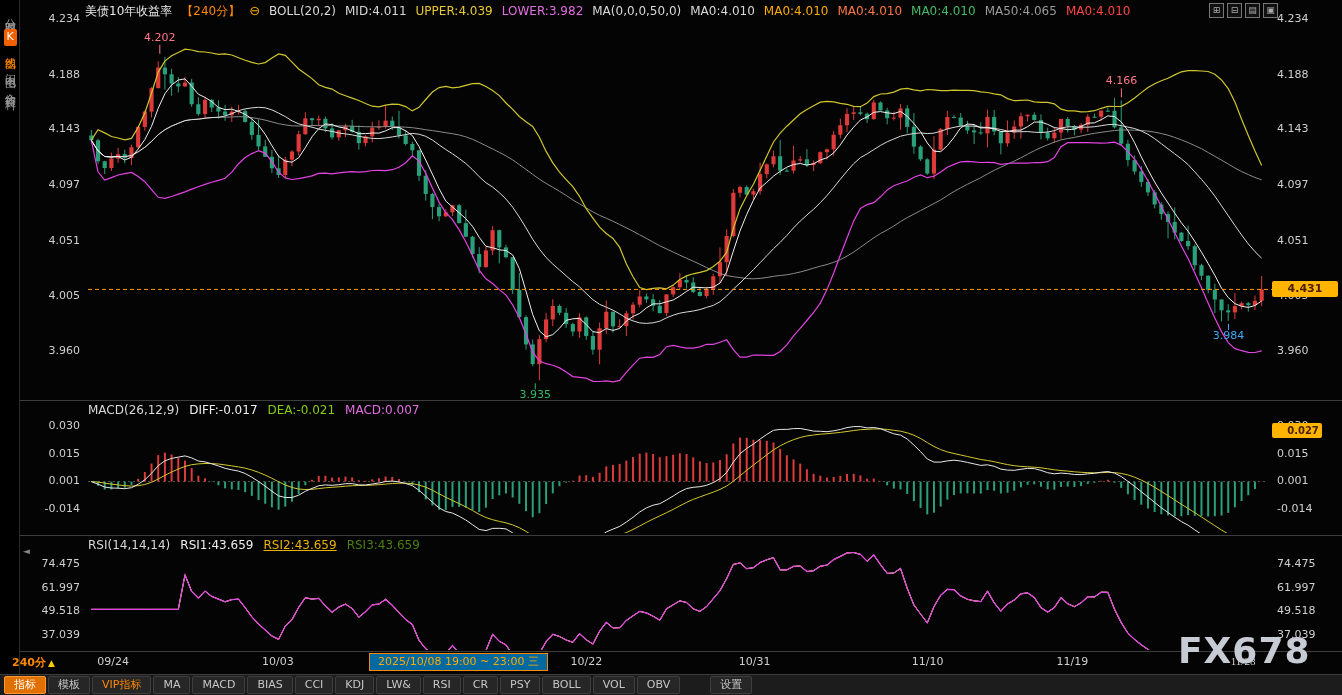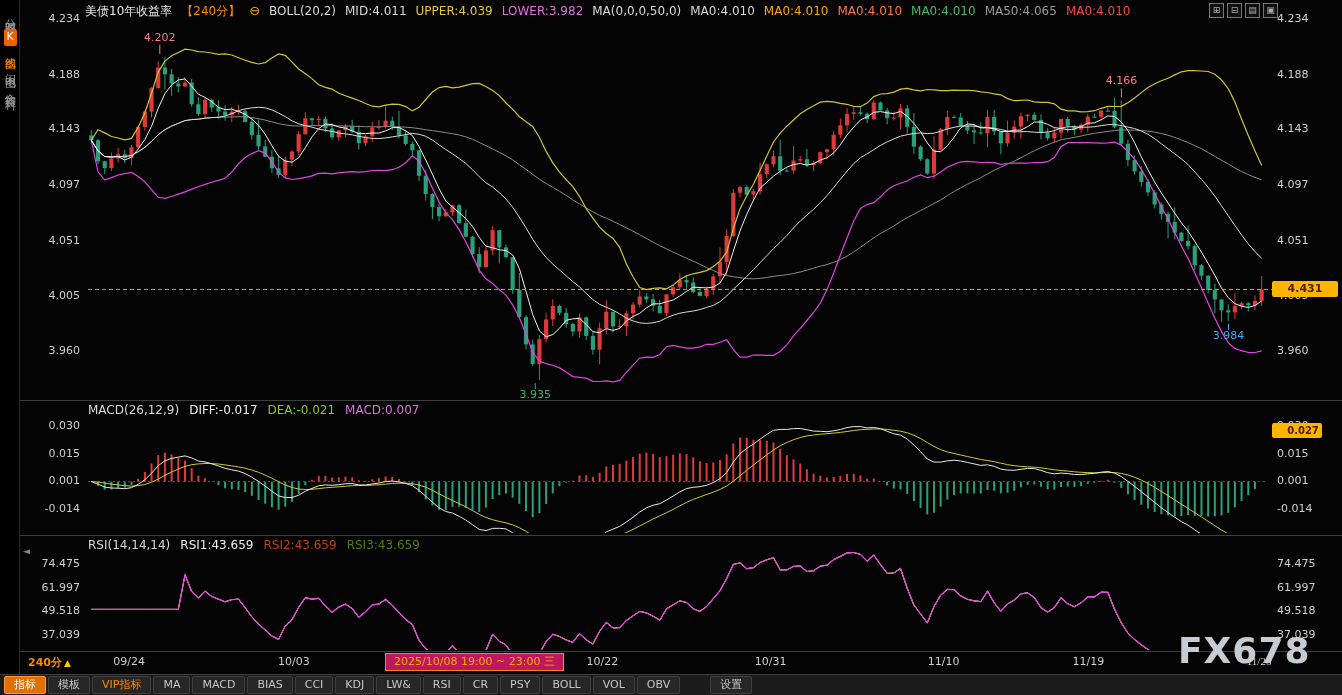--- a/index.html
+++ b/index.html
@@ -22,26 +22,26 @@
   .win-icon{width:15px;height:15px;border:1px solid #777;color:#aaa;font-size:9px;line-height:13px;
             text-align:center;background:#101010;cursor:pointer}
   .divider{position:absolute;left:20px;width:1322px;height:1px;background:#3d3d3d;z-index:2}
   .panel-header{position:absolute;left:88px;font-size:12px;white-space:nowrap;z-index:3}
   .panel-header .seg{margin-right:10px}
   .collapse{position:absolute;left:23px;top:546px;font-size:9px;color:#888;z-index:3;cursor:pointer}
   .price-tag{position:absolute;left:1272px;width:66px;height:16px;background:#ffb400;color:#4a2000;
              font-size:11px;font-weight:bold;text-align:center;line-height:16px;border-radius:2px;z-index:4}
   .macd-tag{position:absolute;left:1272px;width:50px;height:15px;background:#ffb400;color:#4a2000;
             font-size:10px;font-weight:bold;text-align:center;line-height:15px;border-radius:2px;z-index:4}
-  .timeaxis{position:absolute;left:20px;top:652px;width:1322px;height:21px;font-size:11px;color:#cfcfcf;z-index:3}
+  .timeaxis{position:absolute;left:4px;top:652px;width:1322px;height:21px;font-size:11px;color:#cfcfcf;z-index:3}
   .timeaxis .period{position:absolute;left:8px;top:3px;color:#ff8800;font-weight:bold;cursor:pointer}
   .timeaxis .arrow{color:#ffcc00;margin-left:2px;font-size:9px}
   .date-label{position:absolute;top:3px;transform:translateX(-50%)}
   .timeaxis .highlight{position:absolute;left:365px;top:1px;height:18px;line-height:16px;
-            border:1px solid #ff8800;color:#ffaa00;background:#be185d;padding:0 8px}
+            border:1px solid #ff8800;color:#ffaa00;background:#0369a1;padding:0 8px}
   .toolbar{position:absolute;left:0;top:674px;width:1342px;height:21px;background:#1c1c1c;
            border-top:1px solid #3d3d3d;display:flex;align-items:center;padding-left:4px;gap:2px;
            font-size:11px;z-index:3}
   .tool-item{padding:1px 9px;background:#262626;border:1px solid #3e3e3e;color:#c6c6c6;
              border-radius:2px;cursor:pointer;line-height:14px;white-space:nowrap}
   .tool-item.active{background:#e07000;border-color:#ff9933;color:#fff}
   .tool-item.vip{color:#ff8800}
   .tool-item.gap{margin-left:28px}
   .watermark{position:absolute;left:1178px;top:630px;font-size:36px;font-weight:bold;color:#c7cbd3;
              letter-spacing:1px;z-index:5}
@@ -661,21 +661,21 @@
         <span class="win-icon">▤</span>
         <span class="win-icon">▣</span>
       </div>
   </div>
 
   <div class="divider" style="top:400px"></div>
   <div class="divider" style="top:535px"></div>
   <div class="divider" style="top:651px"></div>
 
   <div class="panel-header" id="macd-header" style="top:403px"><span class="seg" style="color: rgb(216, 216, 216);">MACD(26,12,9)</span><span class="seg" style="color: rgb(238, 238, 238);">DIFF:-0.017</span><span class="seg" style="color: #84cc16;">DEA:-0.021</span><span class="seg" style="color: rgb(227, 110, 227);">MACD:0.007</span></div>
-  <div class="panel-header" id="rsi-header" style="top:538px"><span class="seg" style="color: rgb(216, 216, 216);">RSI(14,14,14)</span><span class="seg" style="color: rgb(238, 238, 238);">RSI1:43.659</span><span class="seg" style="color: #c2410c;">RSI2:43.659</span><span class="seg" style="color: #4d7c0f;">RSI3:43.659</span></div>
+  <div class="panel-header" id="rsi-header" style="top:538px"><span class="seg" style="color: rgb(216, 216, 216);">RSI(14,14,14)</span><span class="seg" style="color: rgb(238, 238, 238);">RSI1:43.659</span><span class="seg" style="color: #eab308; text-decoration: underline;">RSI2:43.659</span><span class="seg" style="color: #4d7c0f;">RSI3:43.659</span></div>
   <div class="collapse">◄</div>
 
   <div class="price-tag" id="price-tag" style="top: 281.416px;">4.431</div>
   <div class="macd-tag" id="macd-tag" style="top: 422.659px; padding-left: 12px;">0.027</div>
 
   <div class="timeaxis" id="timeaxis">
     <span class="period"><span>240分</span><span class="arrow">▲</span></span>
     <span class="highlight">2025/10/08 19:00 ~ 23:00 三</span>
   <span class="date-label" style="left: 109.195px;">09/24</span>
       <span class="date-label" style="left: 273.975px;">10/03</span>

